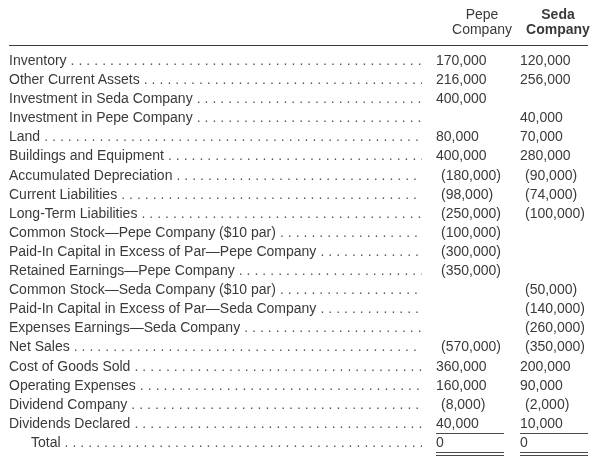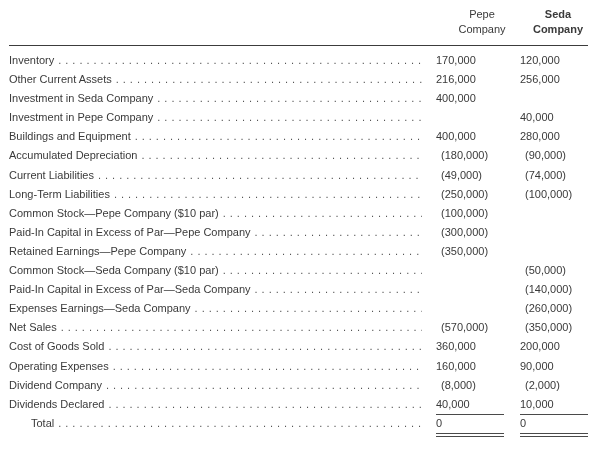--- a/index.html
+++ b/index.html
@@ -2,21 +2,21 @@
 <html><head>
 <meta charset="utf-8">
 <style>
   html, body { margin: 0; padding: 0; background: #ffffff; }
   .page {
     width: 602px; height: 463px;
     box-sizing: border-box;
     background: #ffffff;
     color: #3a3a3a;
     font-family: "Liberation Sans", sans-serif;
-    font-size: 11px;
+    font-size: 14px;
     padding: 7px 14px 0 9px;
     overflow: hidden;
   }
   .header { display: flex; align-items: flex-end; }
   .header .spacer { flex: 1; }
   .col-head { width: 68px; text-align: center; line-height: 15px; flex: none; }
   .head-pepe { margin-left: 10px; position: relative; left: 12px; }
   .head-seda { margin-left: 16px; position: relative; left: 4px; font-weight: bold; }
   .header-rule {
     border: none;
@@ -90,35 +90,41 @@
     <span class="val pepe">400,000</span>
     <span class="val seda"></span>
   </div>
       <div class="row">
     <span class="label">Investment in Pepe Company</span>
     <span class="leader"></span>
     <span class="val pepe"></span>
     <span class="val seda">40,000</span>
   </div>
       <div class="row">
+    <span class="label">Land</span>
+    <span class="leader"></span>
+    <span class="val pepe">80,000</span>
+    <span class="val seda">70,000</span>
+  </div>
+      <div class="row">
     <span class="label">Buildings and Equipment</span>
     <span class="leader"></span>
     <span class="val pepe">400,000</span>
     <span class="val seda">280,000</span>
   </div>
       <div class="row">
     <span class="label">Accumulated Depreciation</span>
     <span class="leader"></span>
     <span class="val pepe neg">(180,000)</span>
     <span class="val seda neg">(90,000)</span>
   </div>
       <div class="row">
     <span class="label">Current Liabilities</span>
     <span class="leader"></span>
-    <span class="val pepe neg">(49,000)</span>
+    <span class="val pepe neg">(98,000)</span>
     <span class="val seda neg">(74,000)</span>
   </div>
       <div class="row">
     <span class="label">Long-Term Liabilities</span>
     <span class="leader"></span>
     <span class="val pepe neg">(250,000)</span>
     <span class="val seda neg">(100,000)</span>
   </div>
       <div class="row">
     <span class="label">Common Stock—Pepe Company ($10 par)</span>

